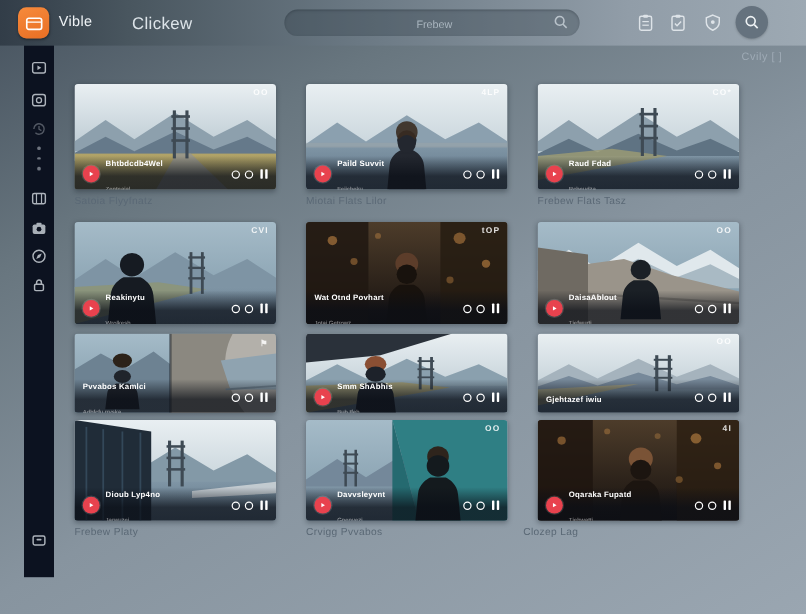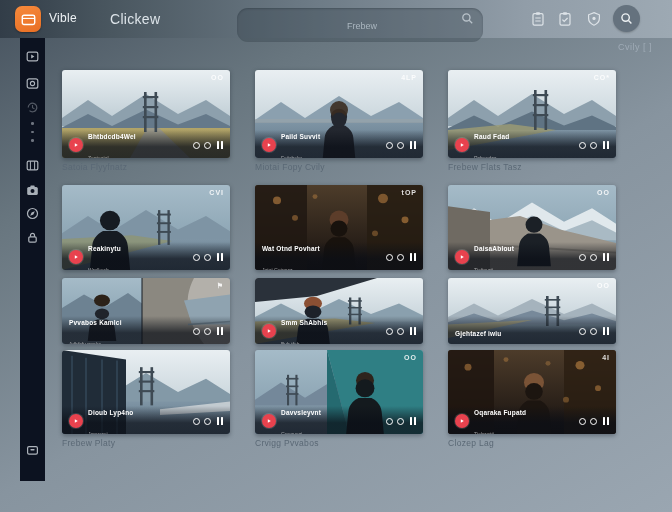--- a/index.html
+++ b/index.html
@@ -10,21 +10,21 @@
   }
   
   .topbar{position:absolute;left:0;top:0;width:672px;height:38px;
     background:linear-gradient(90deg,#323d48 0%,#49565f 16%,#6b7984 45%,#919da8 78%,#9dA9b3 100%);
     display:flex;align-items:center}
   .logo{position:absolute;left:15px;top:6px;width:26px;height:26px;border-radius:7px;
     background:linear-gradient(160deg,#f68a3c,#e96f24);display:flex;align-items:center;justify-content:center;
     box-shadow:0 1px 2px rgba(0,0,0,.35)}
   .brand{position:absolute;left:49px;top:11px;font-size:12px;font-weight:normal;color:#eef2f5;letter-spacing:.3px}
   .menu-item{position:absolute;left:110px;top:11px;font-size:14px;color:#dde4e9;letter-spacing:.3px}
-  .searchpill{position:absolute;left:237px;top:8px;width:246px;height:34px;border-radius:11px;
+  .searchpill{position:absolute;left:237px;top:8px;width:246px;height:22px;border-radius:11px;
     background:rgba(40,52,63,.30);box-shadow:inset 0 1px 2px rgba(15,22,30,.25)}
   .searchpill input{position:absolute;inset:0;width:100%;height:100%;background:transparent;border:none;outline:none;
     text-align:center;font-size:9px;color:#dfe6ea;font-family:"Liberation Sans",sans-serif}
   .searchpill input::placeholder{color:#aab6bf}
   .search-ic{position:absolute;right:9px;top:4px;width:13px;height:13px;opacity:.85;cursor:pointer}
   .tb-ic{position:absolute;top:11px;width:16px;height:16px;opacity:.9;cursor:pointer}
   .avatar{position:absolute;right:32px;top:5px;width:27px;height:27px;border-radius:50%;
     background:#65727e;display:flex;align-items:center;justify-content:center;box-shadow:0 1px 2px rgba(0,0,0,.2)}
   
   .sidebar{position:absolute;left:20px;top:38px;width:25px;height:443px;background:#0c1220}
@@ -262,21 +262,21 @@
           <span class="pause">
             <i></i>
             <i></i>
           </span>
         </span>
     </div>
   </div>
 </div>
 
 <span class="caption" style="left:62px;top:162px">Satoia Flyyfnatz</span>
-<span class="caption" style="left:255px;top:162px">Miotai Fopy Cvily</span>
+<span class="caption" style="left:255px;top:162px">Miotai Flats Lilor</span>
 <span class="caption" style="left:448px;top:162px">Frebew Flats Tasz</span>
 
 <div class="card" style="left:62px;top:185px;width:168px;height:85px">
   <div class="thumb">
     <svg class="art" viewBox="0 0 168 88" preserveAspectRatio="none">
       <rect width="168" height="88" fill="url(#gSky2)"></rect>
       <use href="#symRange" fill="#7e94a4" transform="translate(0,24)"></use>
       <rect y="56" width="168" height="32" fill="url(#gWater)"></rect>
       <polygon points="0,56 70,52 110,58 0,88" fill="#8f9573" opacity=".8"></polygon>
       <use href="#symTower" transform="translate(96,26) scale(0.9)"></use>
@@ -551,13 +551,13 @@
             <i></i>
             <i></i>
           </span>
         </span>
     </div>
   </div>
 </div>
 
 <span class="caption" style="left:62px;top:438px">Frebew Platy</span>
 <span class="caption" style="left:255px;top:438px">Crvigg Pvvabos</span>
-<span class="caption" style="left:448px;top:438px">Clozep Lag</span>
+<span class="caption" style="left:436px;top:438px">Clozep Lag</span>
 
 </body></html>

